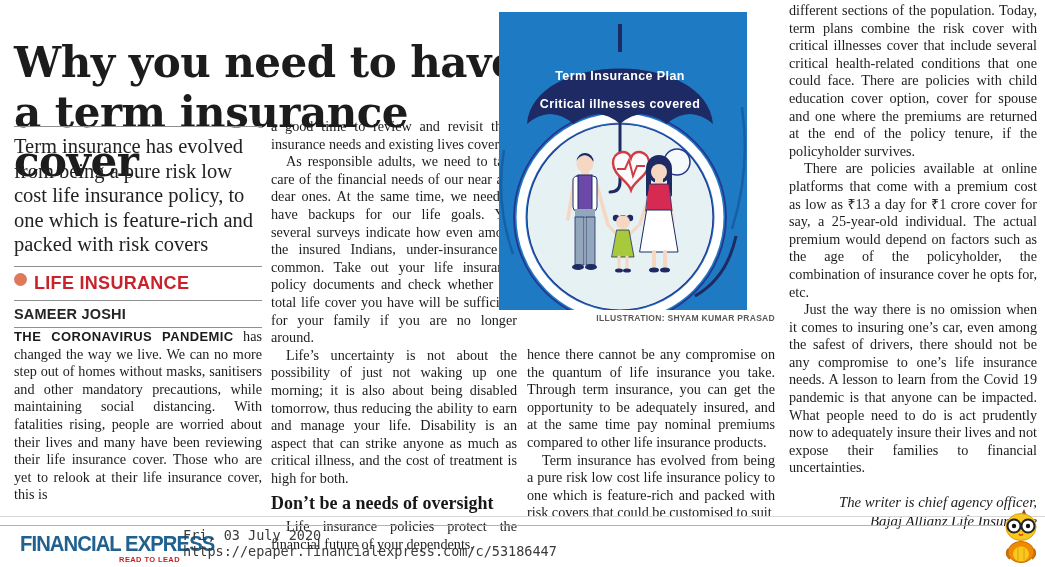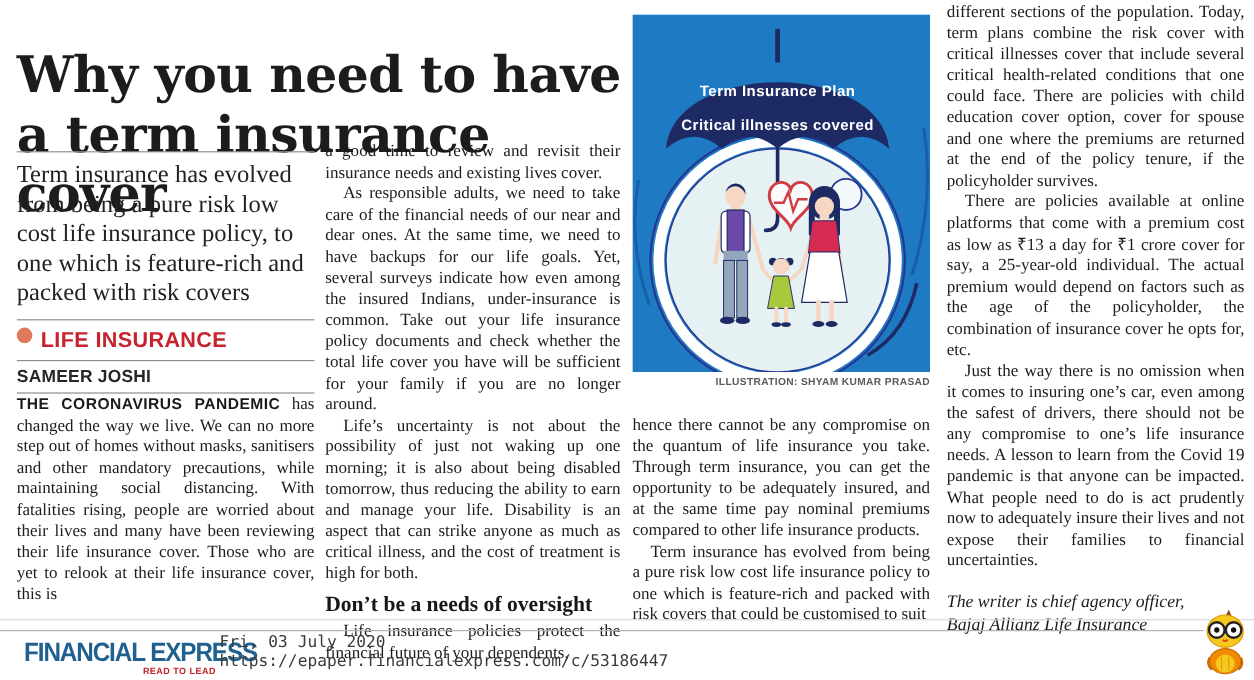--- a/index.html
+++ b/index.html
@@ -22,23 +22,23 @@
               background:#e0795c;margin-right:7px;flex:0 0 auto;}
   .byline{font-family:"Liberation Sans",sans-serif;font-weight:bold;font-size:14.5px;
           color:#262626;padding:5px 0;letter-spacing:0.2px;}
   .body-text{font-size:14.2px;line-height:17.6px;text-align:justify;color:#1c1c1c;}
   .body-text p{margin:0;}
   .body-text p.ind{text-indent:15px;}
   .col1 .body-text{margin-top:0;}
   .lead-in{font-family:"Liberation Sans",sans-serif;font-weight:bold;font-size:13px;
            letter-spacing:0.4px;color:#1a1a1a;}
   .subhead{font-size:18px;line-height:1.1;margin:7px 0 4px 0;color:#171717;}
-  .signoff{margin-top:16px;text-align:left;font-style:italic;font-size:14.8px;line-height:19px;}
-  
-  .illo-box{position:absolute;left:527px;top:12px;width:216px;height:298px;}
+  .signoff{margin-top:16px;text-align:right;font-style:italic;font-size:14.8px;line-height:19px;}
+  
+  .illo-box{position:absolute;left:499px;top:12px;width:216px;height:298px;}
   .illo-credit{position:absolute;left:527px;top:313px;width:248px;text-align:right;
                font-family:"Liberation Sans",sans-serif;font-weight:bold;font-size:8.5px;
                color:#5a5a5a;letter-spacing:0.3px;}
   .col3-text{position:absolute;left:527px;top:346px;width:248px;}
   
   .line-a{position:absolute;left:0;top:516px;width:1045px;border-top:1px solid #d8d8d8;}
   .line-b{position:absolute;left:0;top:525px;width:1003px;border-top:1px solid #b3b3b3;}
   .fe-logo-block{position:absolute;left:20px;top:531px;width:160px;}
   .fe-logo{font-family:"Liberation Sans",sans-serif;font-weight:bold;font-size:22px;
            color:#20618f;letter-spacing:-1px;transform:scaleX(0.92);transform-origin:left;

